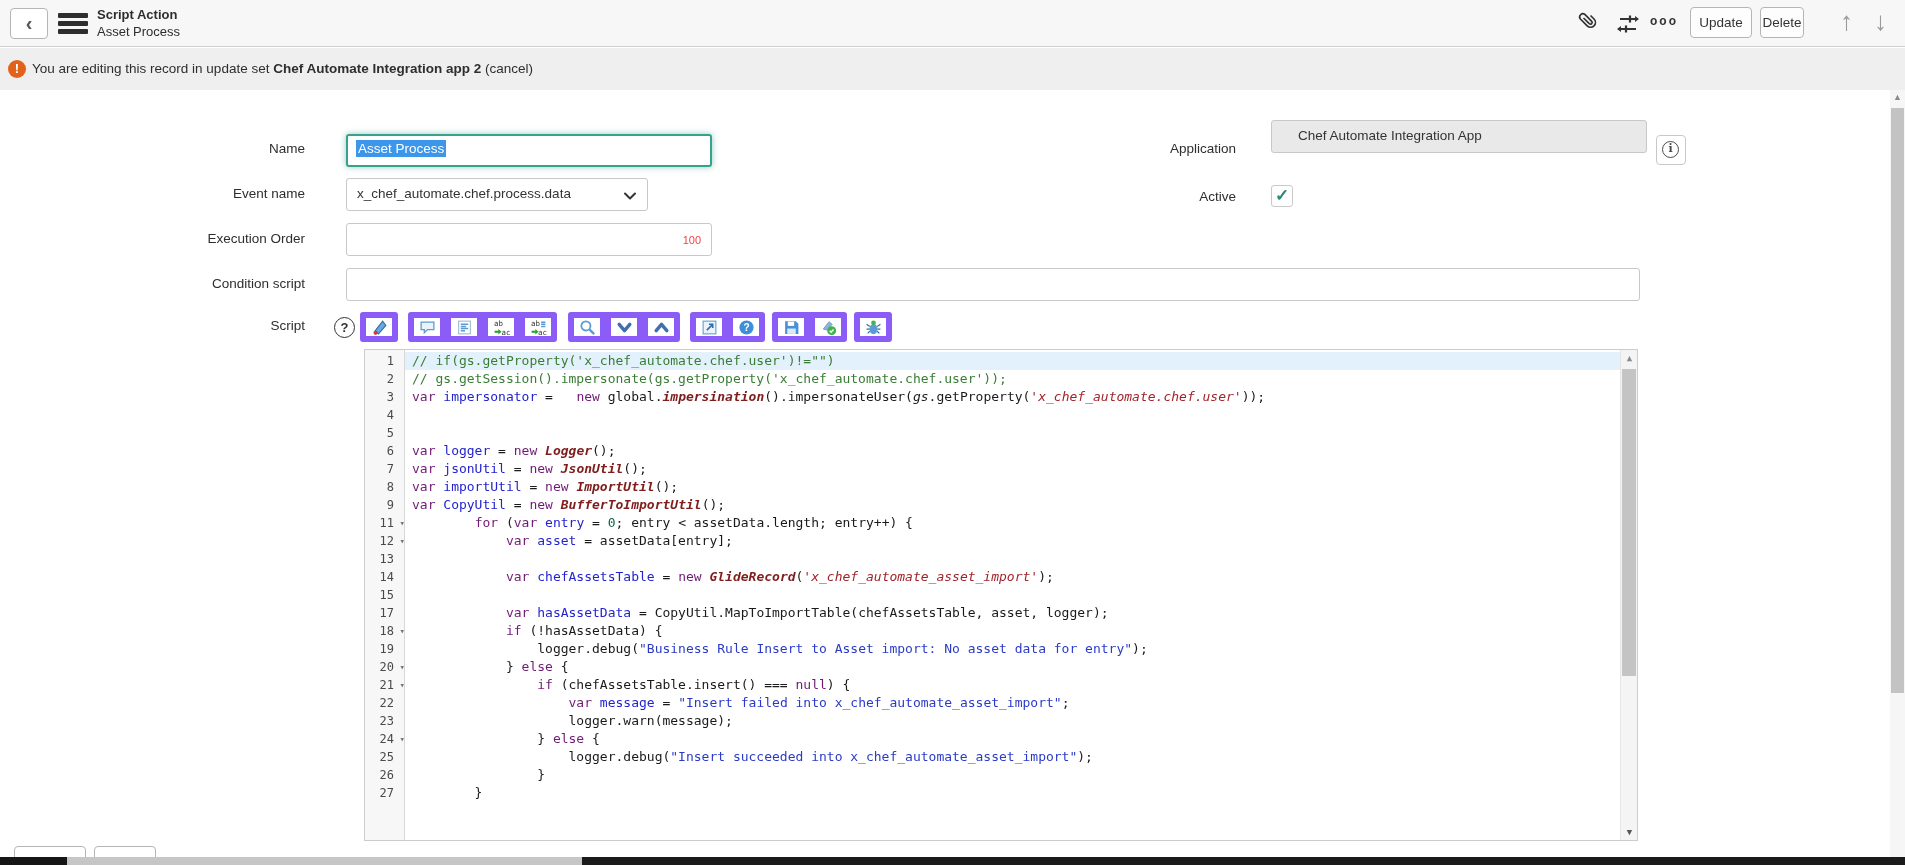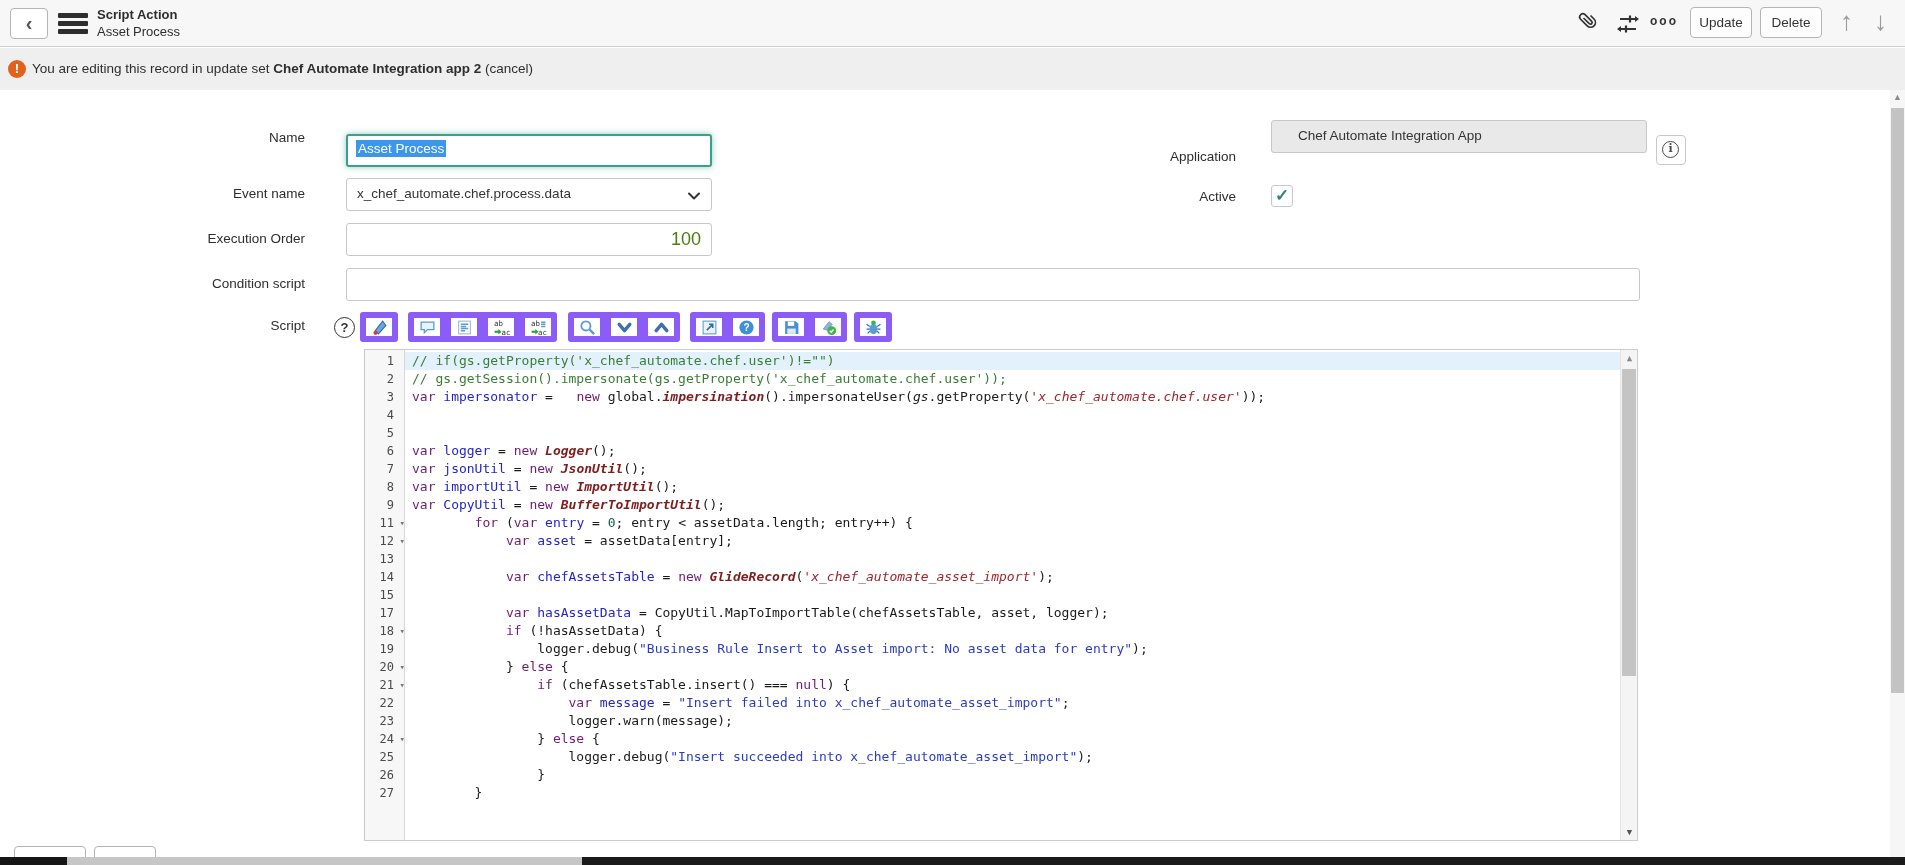--- a/index.html
+++ b/index.html
@@ -32,24 +32,24 @@
   .warn-txt b { font-weight:bold; }
   .warn-cancel { cursor:pointer; }
 
   
   .lbl { position:absolute; font-size:13.5px; color:#2e2e2e; text-align:right; width:205px; }
   .fld { position:absolute; height:33px; background:#fff; border:1px solid #c8c8c8;
     border-radius:3px; font-size:13.5px; color:#333; }
   .name-input { left:346px; top:134px; width:366px; border:2px solid #37a18c; border-radius:3px;
     box-shadow:0 0 6px rgba(55,161,140,.55); padding:5px 8px; }
   .sel-text { position:absolute; left:10px; top:7px; }
-  .sel { left:346px; top:178px; width:366px; cursor:pointer; }
+  .sel { left:346px; top:178px; width:302px; cursor:pointer; }
   .sel-chev { position:absolute; right:10px; top:10px; }
   .exec { left:346px; top:223px; width:366px; text-align:right; padding-right:10px;
-    font-size:18px; color:#4d7c0f; }
+    font-size:11px; color:#ef4444; }
   .cond { left:346px; top:268px; width:1294px; }
   .app-fld { left:1271px; top:120px; width:376px; background:#e9e9e9; padding:7px 26px;
     overflow:hidden; white-space:nowrap; }
   .info-btn { position:absolute; left:1656px; top:135px; width:30px; height:30px; background:#fff;
     border:1px solid #c8c8c8; border-radius:4px; cursor:pointer; }
   .info-circle { position:absolute; left:5px; top:5px; width:17px; height:17px; border:1.5px solid #4a4a4a;
     border-radius:50%; font-family:"DejaVu Serif", serif; font-size:11px; font-weight:bold;
     color:#4a4a4a; text-align:center; line-height:14px; }
   .chk { position:absolute; left:1271px; top:185px; width:22px; height:22px; background:#fff;
     border:1px solid #c9c9c9; border-radius:3px; cursor:pointer; text-align:center; }
@@ -129,39 +129,39 @@
     </div>
     <div class="hdr-ico" style="left:1614px;">
       <svg width="28" height="28" viewBox="0 0 28 28">
         <path d="M6 9 h15 M7 19 h15" stroke="#333" stroke-width="2.2"></path>
         <path d="M21 6 l4 3 -4 3 z M7 16 l-4 3 4 3 z" fill="#333"></path>
         <path d="M16 5.5 v7 M12 15.5 v7" stroke="#333" stroke-width="2.2"></path>
       </svg>
     </div>
     <div class="more-dots">ooo</div>
     <div class="hdr-btn" style="left:1690px; width:62px;">Update</div>
-    <div class="hdr-btn" style="left:1760px; width:62px;">Delete</div>
+    <div class="hdr-btn" style="left:1760px; width:44px;">Delete</div>
     <div class="nav-arrow" style="left:1840px;">↑</div>
     <div class="nav-arrow" style="left:1874px;">↓</div>
   </div>
 
   <div class="warn">
     <div class="warn-ico">!</div>
     <div class="warn-txt">
       <span>You are editing this record in update set </span><b>Chef Automate Integration app 2</b>
       <span class="warn-cancel">(cancel)</span>
     </div>
   </div>
 
-  <div class="lbl" style="left:100px; top:130px;">Name</div>
+  <div class="lbl" style="left:100px; top:141px;">Name</div>
   <div class="lbl" style="left:100px; top:186px;">Event name</div>
   <div class="lbl" style="left:100px; top:231px;">Execution Order</div>
   <div class="lbl" style="left:100px; top:276px;">Condition script</div>
   <div class="lbl" style="left:100px; top:318px;">Script</div>
-  <div class="lbl" style="left:1031px; top:141px;margin-top:8px;">Application</div>
+  <div class="lbl" style="left:1031px; top:141px;">Application</div>
   <div class="lbl" style="left:1031px; top:189px;">Active</div>
 
   <div class="fld name-input">
     <span class="selhl">Asset Process</span>
   </div>
 
   <div class="fld sel">
     <span class="sel-text">x_chef_automate.chef.process.data</span>
     <span class="sel-chev">
       <svg width="14" height="14" viewBox="0 0 14 14">

